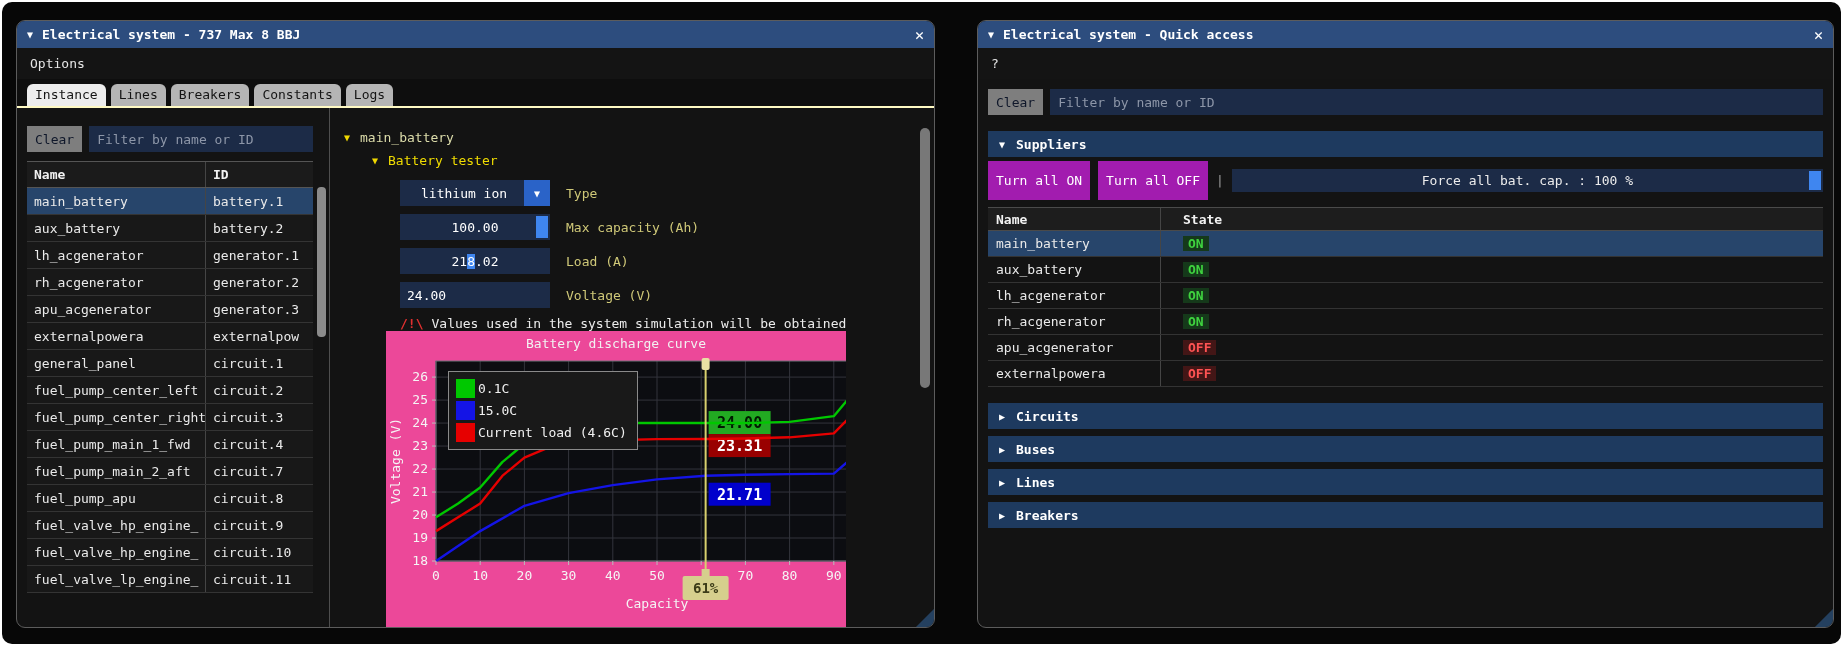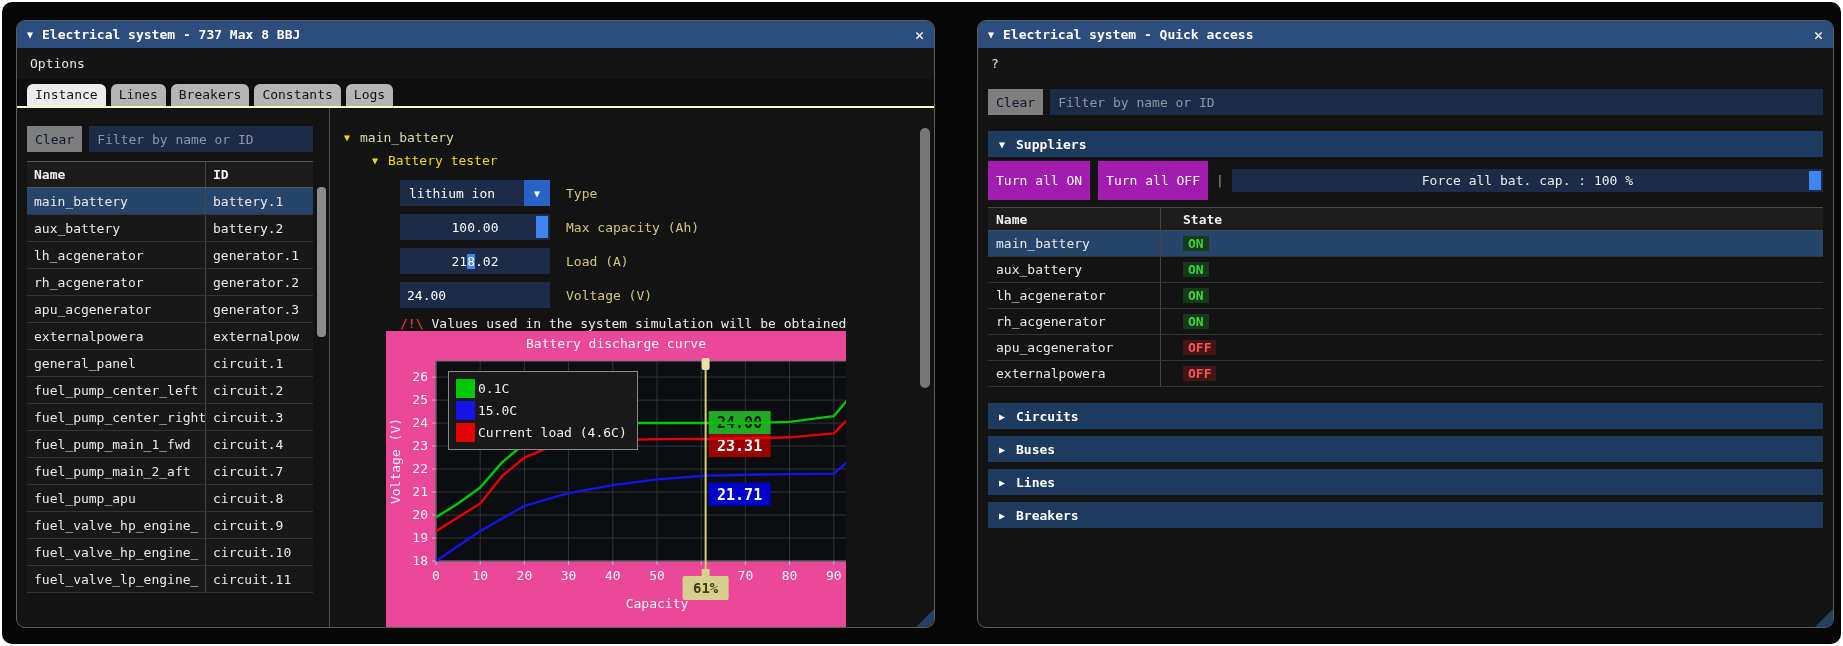--- a/index.html
+++ b/index.html
@@ -32,21 +32,21 @@
 #lt-scroll{right:3px;top:79px;width:9px;height:150px}
 #rp-scroll{right:4px;top:20px;width:10px;height:260px;background:#787878;border-radius:5px}
 .right-pane{position:relative;flex:1;padding:18px 0 0 14px;overflow:hidden}
 .tree-row{display:flex;align-items:center;gap:10px;height:23px}
 .tree2{margin-left:28px}
 .tri-y{color:#f0d800;font-size:10px}
 .t-node{color:#dcdcaa}
 .t-group{color:#f0dc00}
 .ctrl{display:flex;align-items:center;gap:16px;height:26px;margin:8px 0 0 56px}
 .field{position:relative;width:150px;height:26px;background:#1c2b47;color:#fff;display:flex;align-items:center;justify-content:center}
-.field.dd{justify-content:flex-start;padding-left:9px}
+.field.dd{justify-content:flex-start;padding-left:21px}
 .dd-arrow{position:absolute;right:0;top:0;bottom:0;width:26px;background:#2a63c8;display:flex;align-items:center;justify-content:center;color:#fff;font-size:10px}
 .drag-strip{position:absolute;right:2px;top:2px;bottom:2px;width:12px;background:#3f86f0}
 .sel-char{background:#3f86f0}
 .field.leftal{justify-content:flex-start;padding-left:7px}
 .ctrl-label{color:#cfc878}
 .warning{margin:8px 0 0 56px;white-space:nowrap;overflow:hidden;color:#ececec}
 .warn-icon{color:#e03030;font-weight:bold;margin-right:8px}
 .chart-panel{position:absolute;left:56px;top:223px;width:460px;height:298px;background:#ec4899;overflow:hidden}
 .chart-title{text-align:center;color:#f2f2f2;padding-top:5px;height:26px}
 #chart-svg{display:block}

